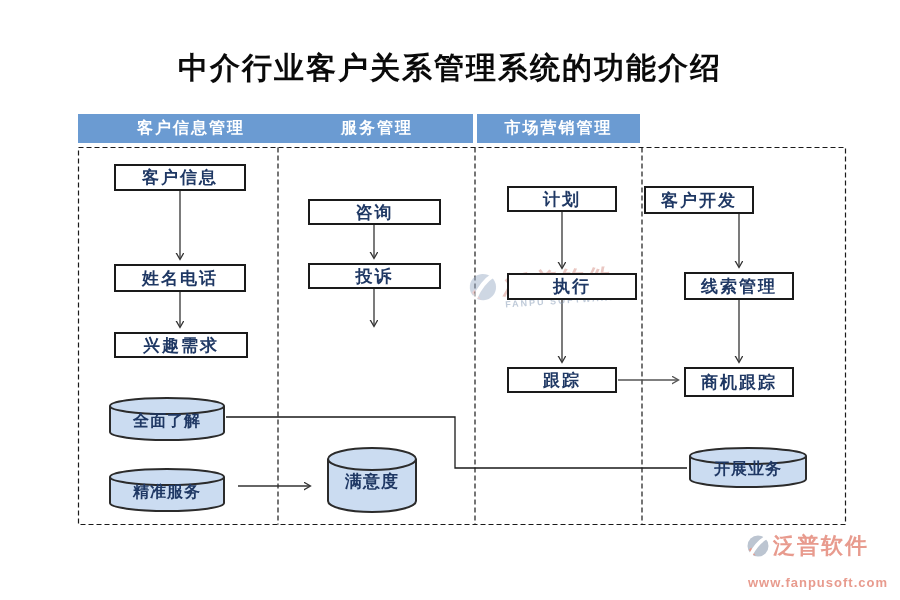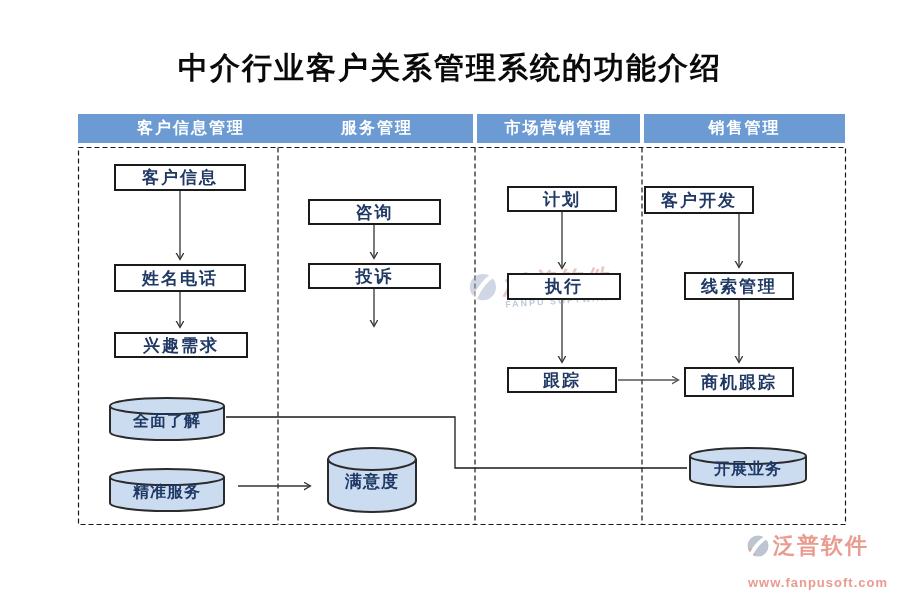--- a/index.html
+++ b/index.html
@@ -94,31 +94,30 @@
       <span class="wm-brand">泛普软件</span>
     </div>
     <span class="wm-en">FANPU SOFTWARE</span>
   </div>
 
   <div class="title">中介行业客户关系管理系统的功能介绍</div>
 
   <div class="hdr" style="left:78px;width:226px">客户信息管理</div>
   <div class="hdr" style="left:281px;width:192px">服务管理</div>
   <div class="hdr" style="left:477px;width:163px">市场营销管理</div>
-  <div class="hdr" style="left:644px;width:201px">销售管理</div>
 
   <div class="box" style="left:114px;top:164px;width:132px;height:27px">客户信息</div>
   <div class="box" style="left:114px;top:332px;width:134px;height:26px">兴趣需求</div>
   <div class="box" style="left:114px;top:264px;width:132px;height:28px">姓名电话</div>
 
   <div class="box" style="left:308px;top:199px;width:133px;height:26px">咨询</div>
   <div class="box" style="left:308px;top:263px;width:133px;height:26px">投诉</div>
 
   <div class="box" style="left:507px;top:186px;width:110px;height:26px">计划</div>
-  <div class="box" style="left:507px;top:273px;width:114px;height:27px">执行</div>
+  <div class="box" style="left:507px;top:273px;width:130px;height:27px">执行</div>
   <div class="box" style="left:507px;top:367px;width:110px;height:26px">跟踪</div>
 
   <div class="box" style="left:644px;top:186px;width:110px;height:28px">客户开发</div>
   <div class="box" style="left:684px;top:272px;width:110px;height:28px">线索管理</div>
   <div class="box" style="left:684px;top:367px;width:110px;height:30px">商机跟踪</div>
 
   <svg class="cyl" style="left:108px;top:396px" width="118" height="47" viewBox="0 0 118 47">
     <path d="M2,10 L2,36 A57,8 0 0 0 116,36 L116,10" fill="#CBDCF1" stroke="#2b2b2b" stroke-width="2"></path>
     <ellipse cx="59" cy="10" rx="57" ry="8" fill="#CBDCF1" stroke="#2b2b2b" stroke-width="2"></ellipse>
   </svg>

